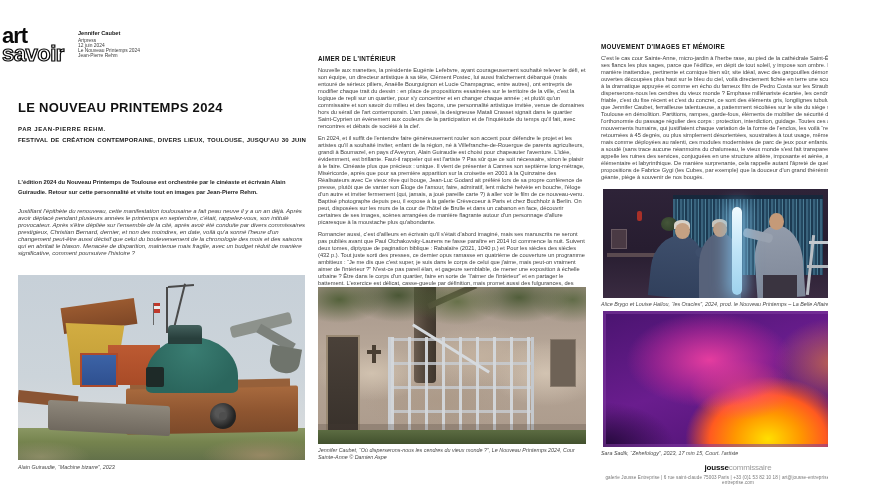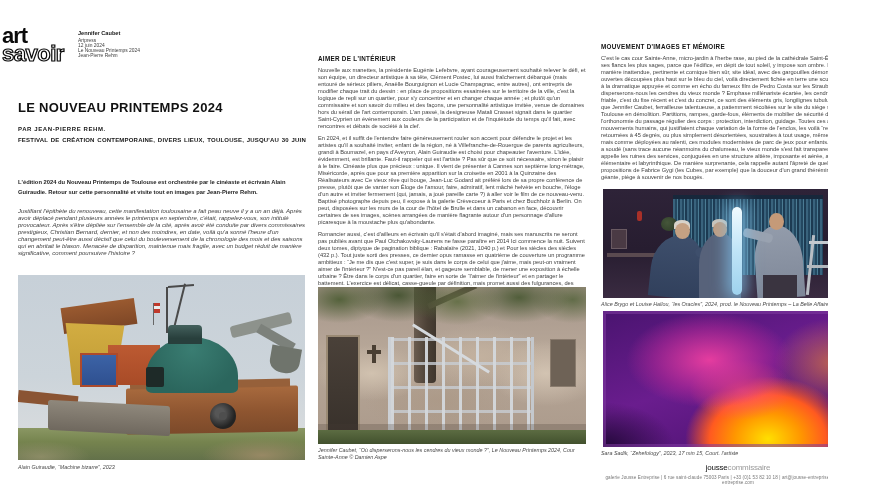--- a/index.html
+++ b/index.html
@@ -152,21 +152,21 @@
       radial-gradient(ellipse 28% 32% at 52% 58%,rgba(255,84,110,.85),transparent 70%),
       radial-gradient(ellipse 42% 62% at 62% 94%,#ffdf00,#ff9600 30%,#ff5a20 52%,rgba(200,40,90,0) 74%),
       radial-gradient(ellipse 30% 45% at 86% 38%,rgba(255,150,45,.55),transparent 72%),
       radial-gradient(ellipse 45% 55% at 0% 100%,#220838,transparent 60%),
       radial-gradient(ellipse 45% 55% at 100% 102%,#33104e,transparent 58%),
       linear-gradient(160deg,#4a1470,#6a1d8e 45%,#45106a);}
 
   
   .footer{position:absolute;left:601px;top:463px;width:274px;text-align:center;}
   .footer-logo{font-size:8px;color:#101010;letter-spacing:-0.2px;}
-  .footer-logo .bold{font-weight:normal;}
+  .footer-logo .bold{font-weight:bold;}
   .footer-logo .light{color:#9a9a9a;}
   .footer-contact{font-size:4.6px;color:#777;margin-top:2.5px;letter-spacing:0.1px;}
 </style>
 </head>
 <body>
 
 <div class="page">
 
   <div class="logo">
     <div class="logo-art">art</div>

